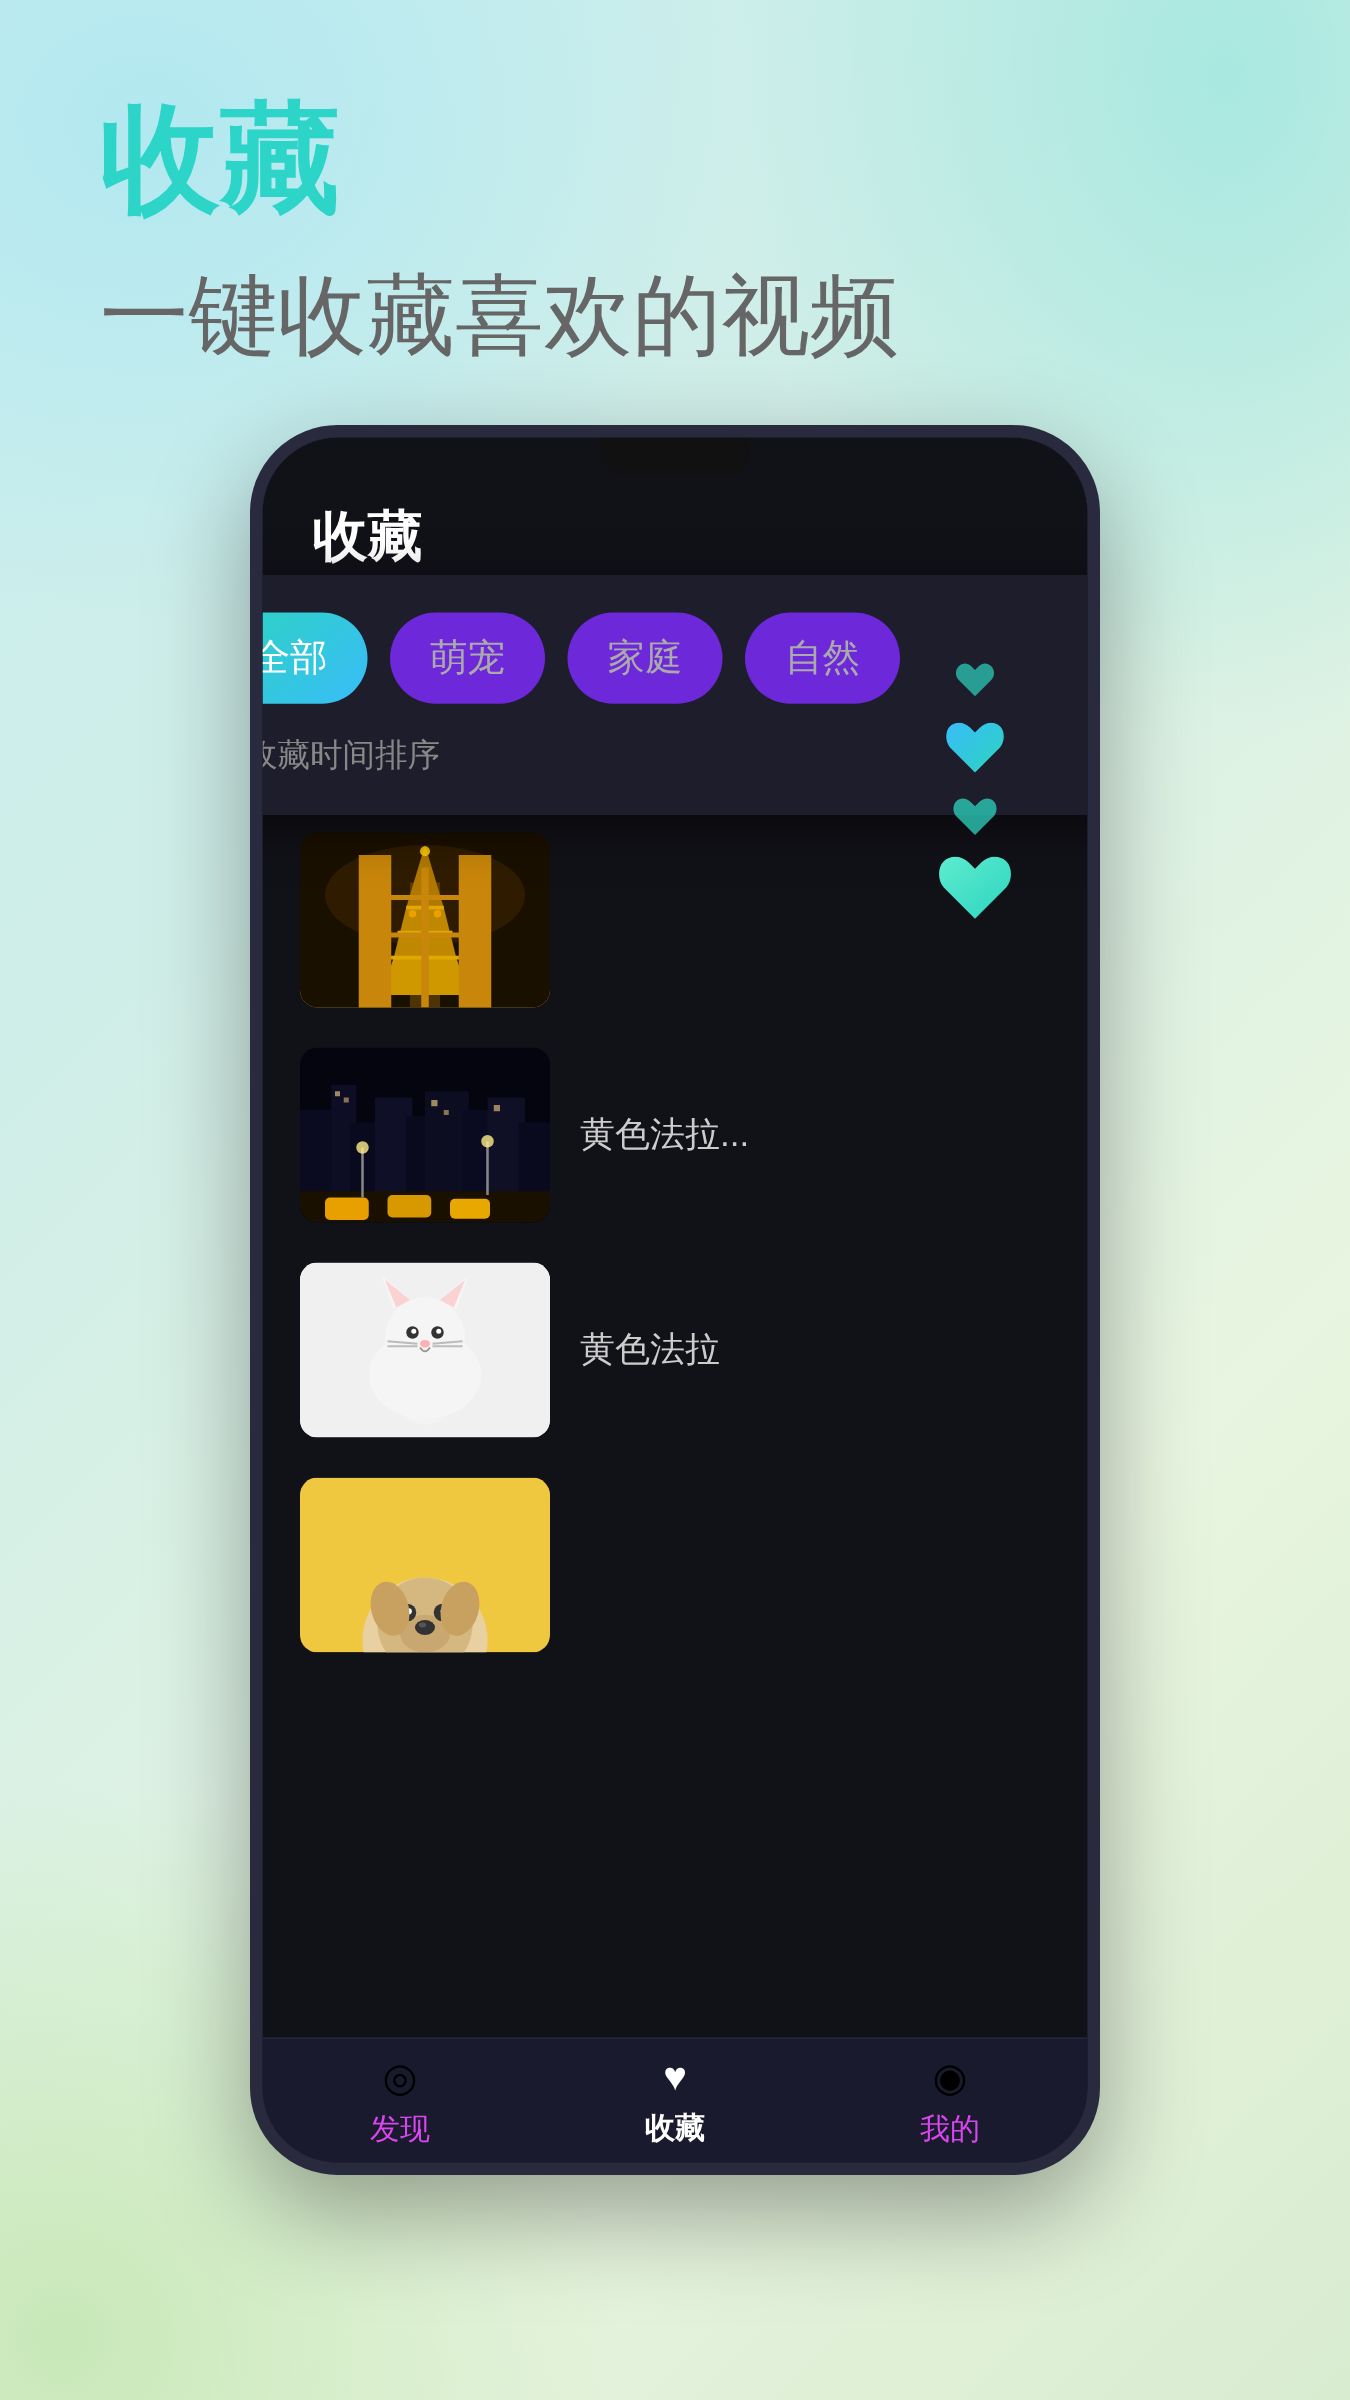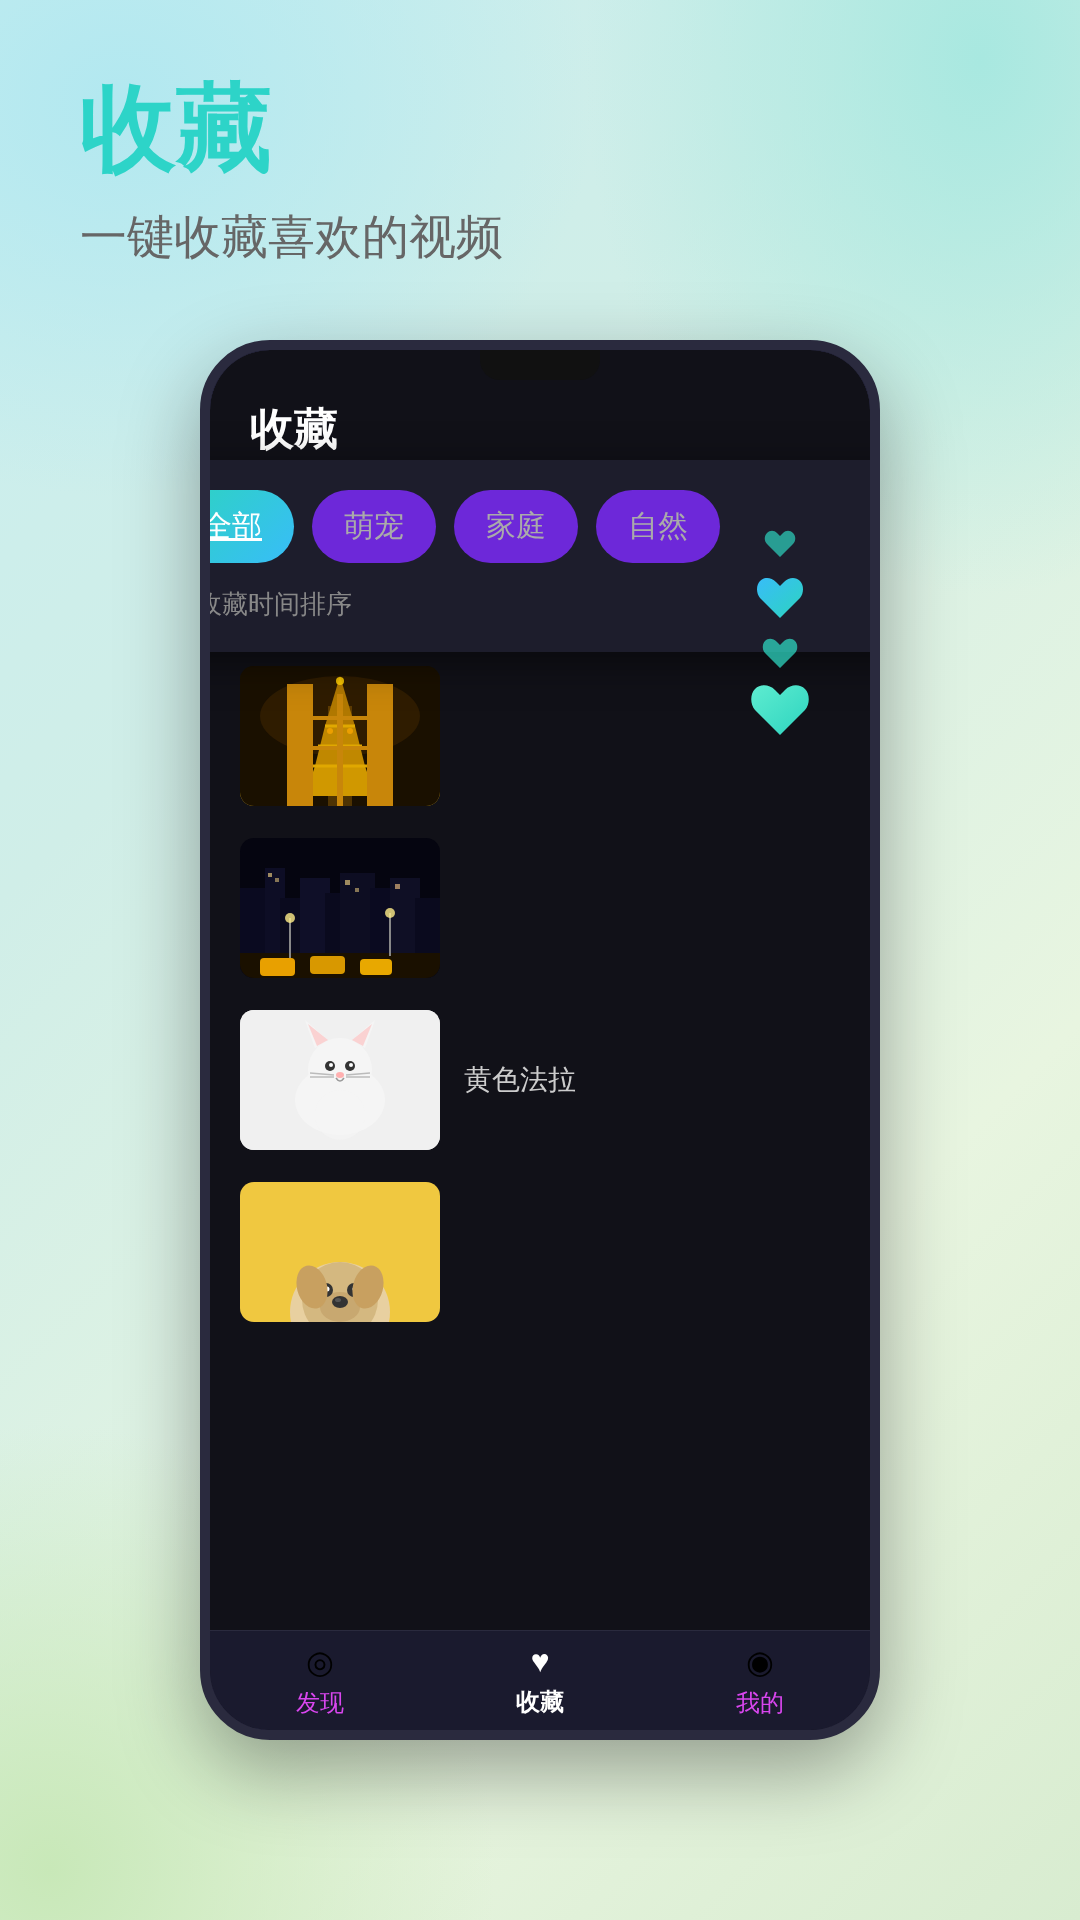--- a/index.html
+++ b/index.html
@@ -44,21 +44,21 @@
     }
 
     .page-title-main {
       font-size: 96px;
       font-weight: 800;
       color: #2dd4c8;
       line-height: 1;
     }
 
     .page-subtitle {
-      font-size: 47px;
+      font-size: 71px;
       font-weight: 400;
       color: #666;
       margin-top: 30px;
     }
 
     
     .phone-wrapper {
       position: absolute;
       top: 340px;
       left: 50%;
@@ -137,21 +137,20 @@
       border-radius: 50px;
       font-size: 30px;
       font-weight: 500;
       white-space: nowrap;
       cursor: pointer;
     }
 
     .filter-tab.active {
       background: linear-gradient(135deg, #2dd4bf, #38bdf8);
       color: #fff;
-      text-decoration: underline;
     }
 
     .filter-tab.inactive {
       background: #6d28d9;
       color: #aaa;
     }
 
     .sort-label {
       font-size: 26px;
       color: #888;
@@ -410,20 +409,23 @@
                 <line x1="150" y1="75" x2="150" y2="118" stroke="#888" stroke-width="2"></line>
                 <circle cx="150" cy="75" r="5" fill="#ffee88" opacity="0.8"></circle>
 
                 <rect x="28" y="35" width="4" height="4" fill="#ffdd88" opacity="0.6"></rect>
                 <rect x="35" y="40" width="4" height="4" fill="#ffdd88" opacity="0.5"></rect>
                 <rect x="105" y="42" width="5" height="5" fill="#ffdd88" opacity="0.6"></rect>
                 <rect x="115" y="50" width="4" height="4" fill="#ffdd88" opacity="0.5"></rect>
                 <rect x="155" y="46" width="5" height="5" fill="#ffcc88" opacity="0.6"></rect>
               </svg>
             </div>
+            <div class="video-info">
+              <div class="video-title">黄色法拉...</div>
+            </div>
           </div>
 
           <div class="video-item">
             <div class="video-thumb">
               <svg width="100%" height="100%" viewBox="0 0 200 140" preserveAspectRatio="xMidYMid slice">
                 <rect width="200" height="140" fill="#e8e8e8"></rect>
                 <rect width="200" height="140" fill="#f0f0f0"></rect>
 
                 <ellipse cx="100" cy="90" rx="45" ry="35" fill="#f5f5f5"></ellipse>
 

